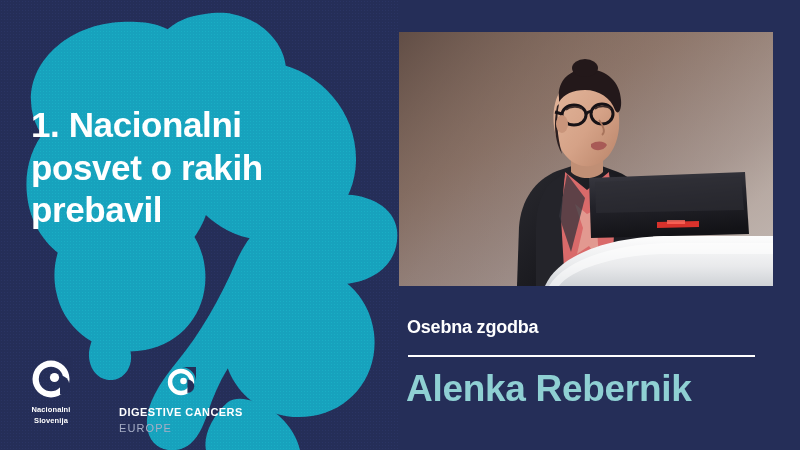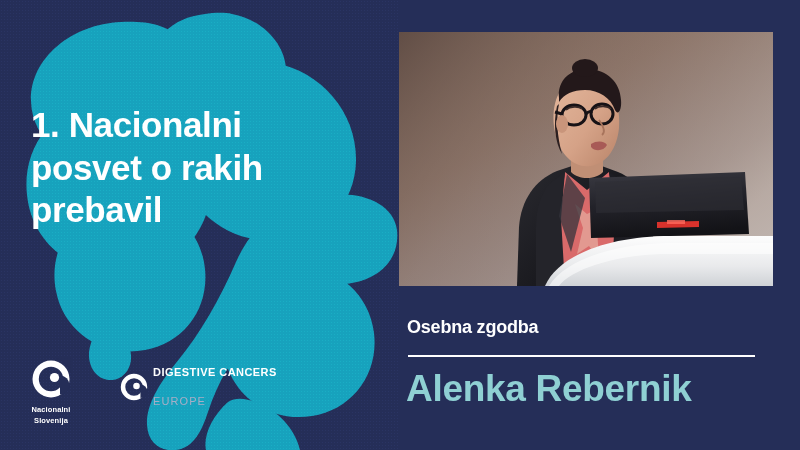--- a/index.html
+++ b/index.html
@@ -78,30 +78,30 @@
     margin-top: 4px;
     color: #ffffff;
     font-size: 7.5px;
     font-weight: 600;
     line-height: 1.5;
     text-align: center;
     letter-spacing: .1px;
     white-space: pre-line;
   }
 
-  #logo-dce { flex-direction: row; align-items: center; gap: 4px; padding-top: 9px; }
+  #logo-dce { flex-direction: column; align-items: center; gap: 10px; padding-top: 9px; }
   #logo-dce .dce-lines { display: flex; flex-direction: column; line-height: 1; }
   #dce-line1 {
     color: #ffffff;
     font-size: 11px;
     font-weight: 700;
     letter-spacing: .45px;
   }
   #dce-line2 {
-    margin-top: 18px;
+    margin-top: 5px;
     color: #a7aec6;
     font-size: 11px;
     font-weight: 400;
     letter-spacing: 1.1px;
   }
 
   
   #photo-frame {
     position: absolute;
     left: 399px;

